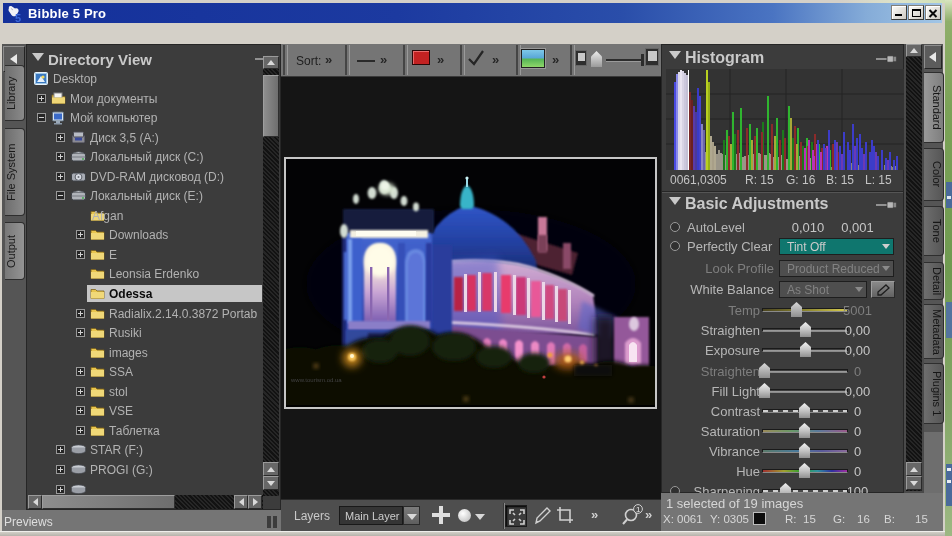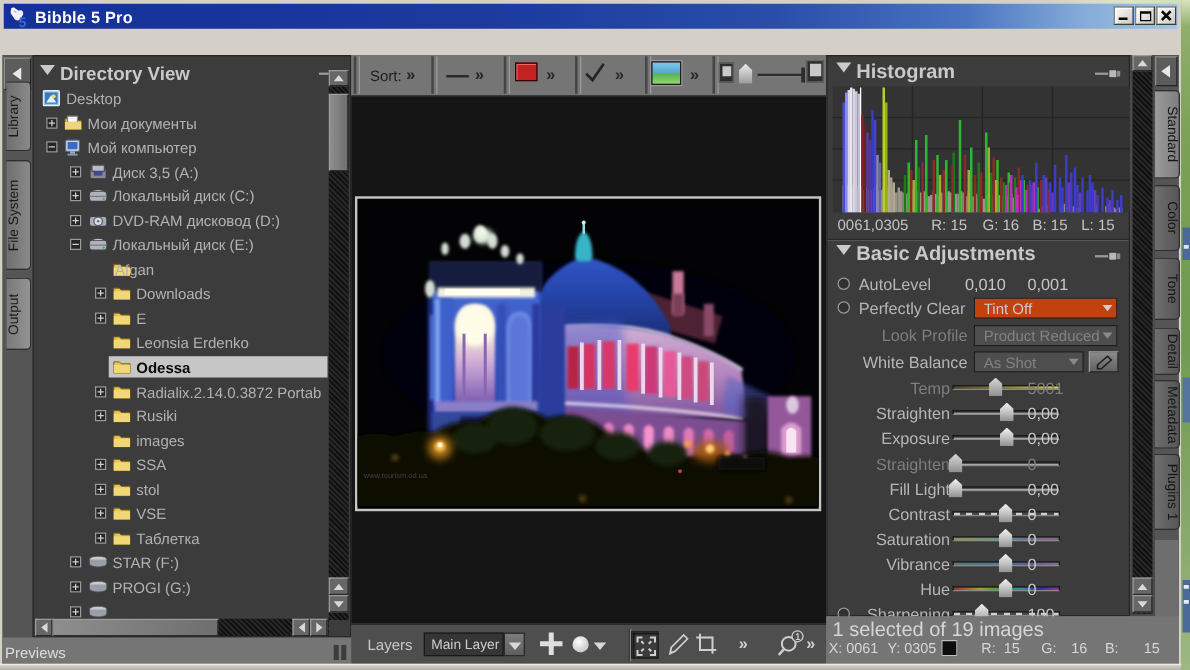--- a/index.html
+++ b/index.html
@@ -51,23 +51,23 @@
 #photoframe{position:absolute;left:3px;top:80px;width:373px;height:252px;border:2px solid #c6c6c6;background:#000}
 
 #layersbar{left:281px;top:499px;width:380px;height:32px;background:#4e4e4e;border-top:1px solid #2a2a2a;color:#c9c9c9;font-size:12px}
 
 #rside{left:661px;top:44px;width:243px;height:449px;background:#3c3c3c;border:1px solid #262626}
 #rsb{left:904px;top:44px;width:20px;height:449px;background:#4a4a4a}
 #rstrip{left:924px;top:44px;width:19px;height:449px;background:#555}
 #statusR{left:661px;top:493px;width:282px;height:38px;background:#757575;color:#d6d6d6;font-size:11.5px}
 
 .ralabel{position:absolute;font-size:13px;color:#b6b6b6;text-align:right}
-.ravalue{position:absolute;font-size:13px;color:#c6c6c6;text-align:left}
+.ravalue{position:absolute;font-size:13px;color:#c6c6c6;text-align:center}
 .dim{color:#7e7e7e !important}
-.ddown{position:absolute;height:17px;background:#c2410c;border:1px solid #1e1e1e;color:#cbcbcb;font-size:12px;white-space:nowrap}
+.ddown{position:absolute;height:17px;background:#0f766e;border:1px solid #1e1e1e;color:#cbcbcb;font-size:12px;white-space:nowrap}
 .ddown .dar{position:absolute;right:3px;top:5px;width:0;height:0;border:4px solid transparent;border-top:5px solid #cfcfcf}
 .ddown.dis{background:#4e4e4e;color:#828282}
 .ddown.dis .dar{border-top-color:#8a8a8a}
 .chk{position:absolute;width:10px;height:10px;border:1px solid #9a9a9a;background:#303030;border-radius:50%}
 .sltrack{position:absolute;width:86px;height:4px;border:1px solid #1a1a1a;border-bottom-color:#8a8a8a}
 .slthumb{position:absolute;width:11px;height:15px;background:linear-gradient(180deg,#f0f0f0 0%,#b8b8b8 55%,#8f8f8f 100%);clip-path:polygon(50% 0,100% 34%,100% 100%,0 100%,0 34%)}
 
 #desk{left:945px;top:0;width:7px;height:536px;background:linear-gradient(180deg,#d8e4c0 0%,#8fae6a 4%,#7ba257 20%,#6f9a50 50%,#86a869 78%,#9db883 100%)}
 #bborder{left:0;top:531px;width:945px;height:5px;background:linear-gradient(180deg,#ffffff 0%,#cfccc4 30%,#b5b2aa 100%)}
 </style></head>
@@ -910,21 +910,21 @@
       <div class="ab" style="left:0;top:388px;width:19px;height:61px;background:#6e6e6e"></div>
 <div class="arrbtn" style="left:0px;top:1px;width:18px;height:24px"></div>
 <div class="vtabR" style="top:28px;height:71px;background:linear-gradient(90deg,#9a9a9a,#7e7e7e)">Standard</div>
 <div class="vtabR" style="top:104px;height:53px;background:linear-gradient(90deg,#6e6e6e,#565656)">Color</div>
 <div class="vtabR" style="top:162px;height:50px;background:linear-gradient(90deg,#6e6e6e,#565656)">Tone</div>
 <div class="vtabR" style="top:218px;height:38px;background:linear-gradient(90deg,#6e6e6e,#565656)">Detail</div>
 <div class="vtabR" style="top:260px;height:55px;background:linear-gradient(90deg,#6e6e6e,#565656)">Metadata</div>
 <div class="vtabR" style="top:319px;height:61px;background:linear-gradient(90deg,#6e6e6e,#565656)">Plugins 1</div>
 </div>
 <div class="ab" id="statusR">
-<span class="ab" style="left:5px;top:3px;font-size:16px">1 selected of 19 images</span>
+<span class="ab" style="left:5px;top:3px;font-size:13px">1 selected of 19 images</span>
 <span class="ab" style="left:2px;top:20px">X: 0061</span>
       <span class="ab" style="left:49px;top:20px">Y: 0305</span>
       <div class="ab" style="left:92px;top:19px;width:13px;height:13px;background:#0d0d0d;border:1px solid #bdbdbd"></div>
       <span class="ab" style="left:124px;top:20px">R:</span>
       <span class="ab" style="left:142px;top:20px">15</span>
       <span class="ab" style="left:172px;top:20px">G:</span>
       <span class="ab" style="left:196px;top:20px">16</span>
       <span class="ab" style="left:223px;top:20px">B:</span>
       <span class="ab" style="left:254px;top:20px">15</span>
 </div>

